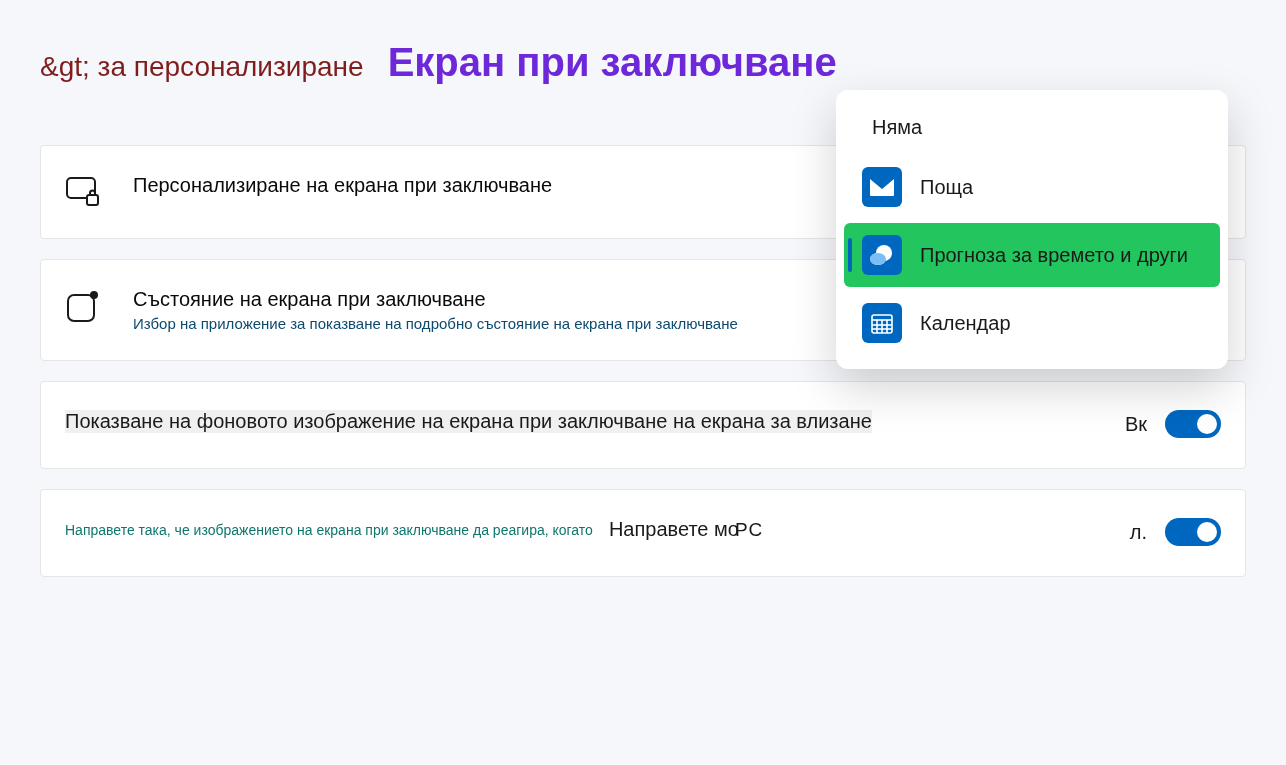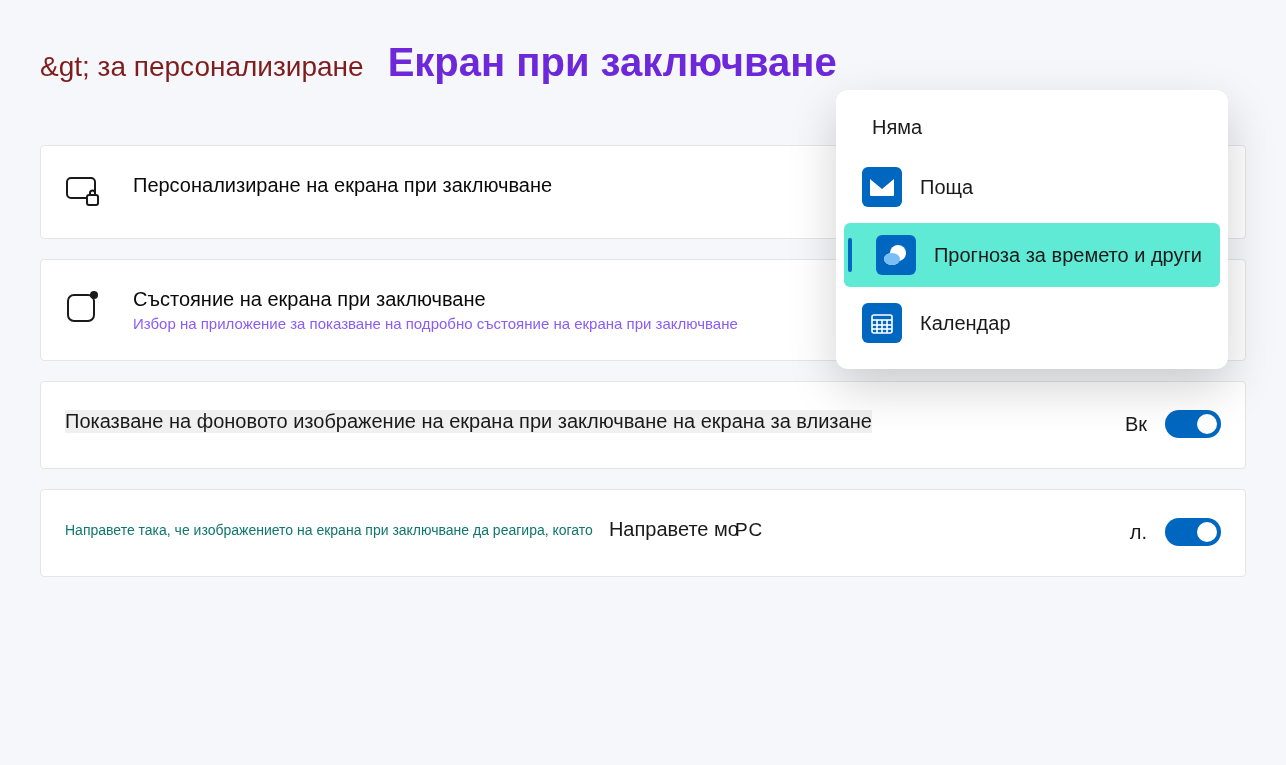--- a/index.html
+++ b/index.html
@@ -62,21 +62,21 @@
       gap: 4px;
     }
     .setting-title {
       font-size: 20px;
       font-weight: 400;
       color: #0a0a0a;
     }
     .setting-subtitle {
       font-size: 15px;
       font-weight: 400;
-      color: #8b5cf6;
+      color: #0c4a6e;
     }
     .setting-title-highlight {
       background: #f0f0f0;
       font-size: 20px;
     }
     .toggle-group {
       display: flex;
       align-items: center;
       gap: 18px;
     }
@@ -141,22 +141,21 @@
       padding: 12px 18px;
       border-radius: 6px;
       cursor: pointer;
       font-size: 20px;
       position: relative;
     }
     .flyout-item.none {
       padding-left: 28px;
     }
     .flyout-item.selected {
-      background: #5eead4;
-      justify-content: flex-end;
+      background: #22c55e;
     }
     .flyout-item.selected::before {
       content: "";
       position: absolute;
       left: 4px;
       top: 15px;
       bottom: 15px;
       width: 4px;
       background: #0067c0;
       border-radius: 2px;

